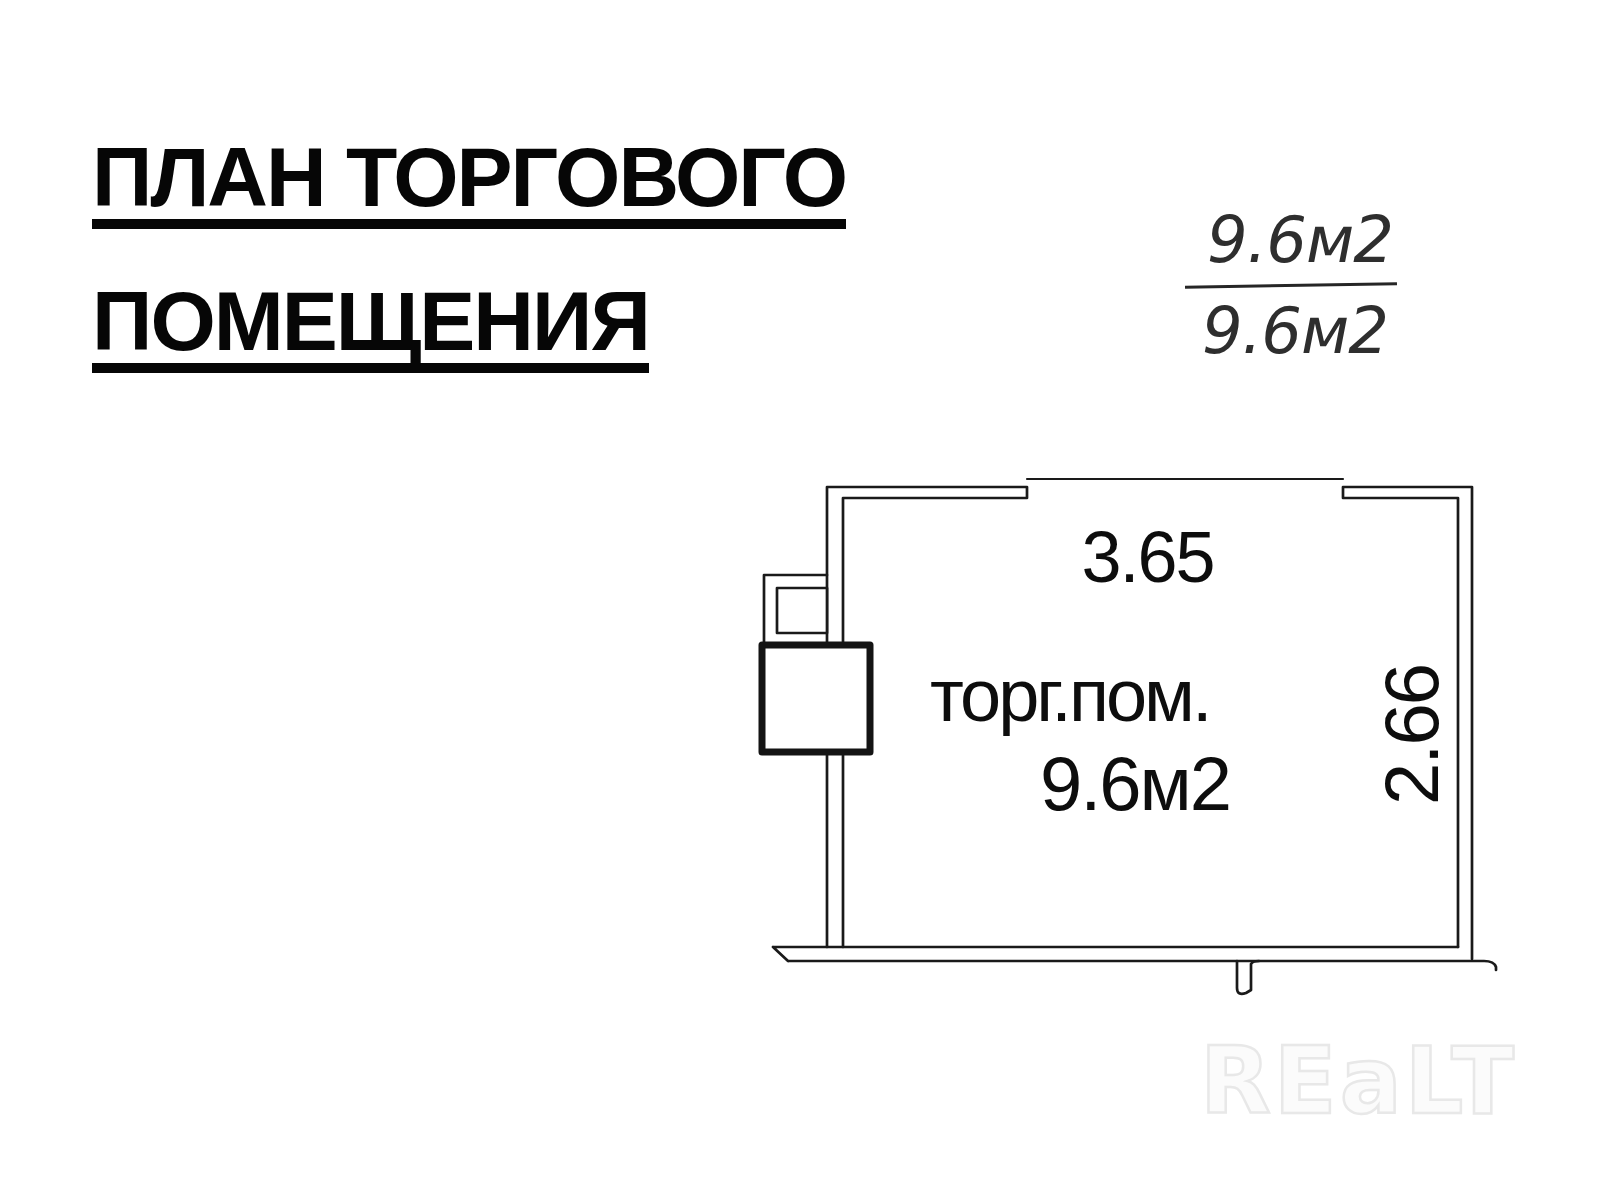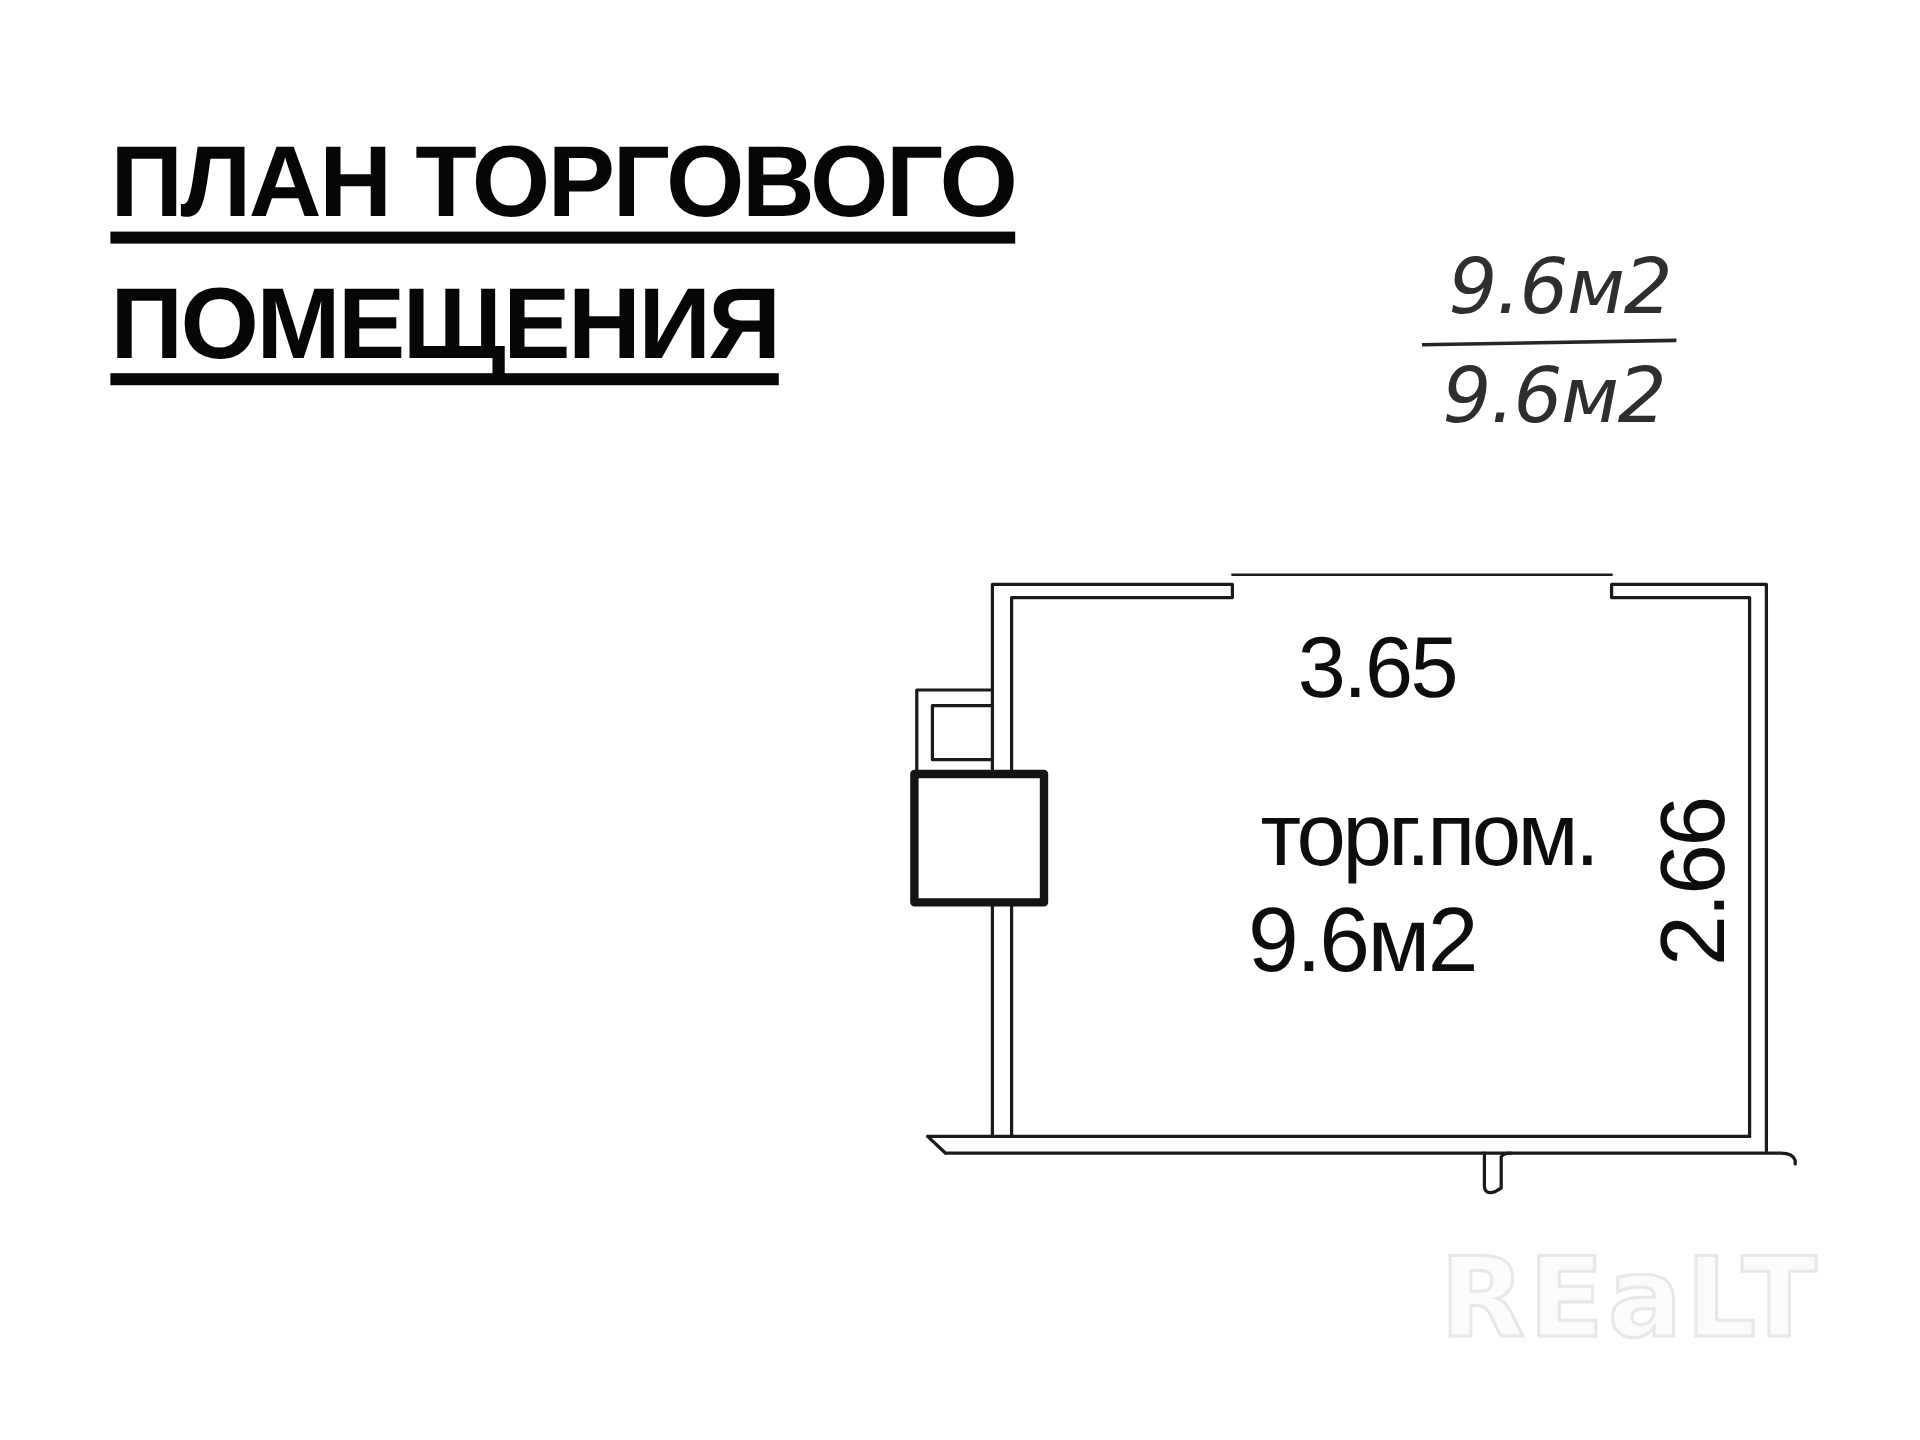--- a/index.html
+++ b/index.html
@@ -4,40 +4,40 @@
 <style>
   html,body{margin:0;padding:0;}
   body{width:1600px;height:1200px;background:#ffffff;overflow:hidden;
        font-family:"Liberation Sans", sans-serif;}
   #screen{position:relative;width:1600px;height:1200px;background:#ffffff;}
 
   
   .title{position:absolute;left:92px;top:109px;color:#060606;}
   .title-line{font-weight:700;font-size:84px;line-height:84px;letter-spacing:-2px;
               white-space:nowrap;}
-  .title-line span{display:inline-block;border-bottom:10px solid #060606;padding-bottom:0px;}
+  .title-line span{display:inline-block;border-bottom:10px solid #060606;padding-bottom:0px;margin-top:26px;}
   .title-line.second{margin-top:24px;}
 
   
   .fraction{position:absolute;left:1140px;top:200px;width:300px;color:#2e2e2e;
             font-family:"DejaVu Sans", sans-serif;font-style:oblique;}
   .fraction .num,.fraction .den{font-size:64px;line-height:70px;text-align:center;
             letter-spacing:-1px;}
   .fraction .num{position:absolute;left:55px;top:5px;width:210px;}
   .fraction .bar{position:absolute;left:45px;top:84px;width:212px;height:3px;
             background:#262626;transform:rotate(-1deg);}
   .fraction .den{position:absolute;left:50px;top:96px;width:210px;}
 
   
   .plan{position:absolute;left:740px;top:460px;width:770px;height:560px;}
   .plan svg{position:absolute;left:0;top:0;}
   .plan-label{position:absolute;color:#0d0d0d;white-space:nowrap;}
   .dim-top{left:300px;top:59px;width:215px;text-align:center;
            font-size:72px;line-height:76px;letter-spacing:-2px;}
-  .room-name{left:190px;top:199px;width:400px;text-align:right;
+  .room-name{left:190px;top:199px;width:400px;text-align:left;
            font-size:74px;line-height:74px;letter-spacing:-3px;}
   .room-area{left:245px;top:286px;width:300px;text-align:center;
            font-size:76px;line-height:76px;letter-spacing:-2px;}
   .dim-right{left:572px;top:235px;width:200px;height:80px;text-align:center;
            font-size:76px;line-height:80px;letter-spacing:-2px;
            transform:rotate(-90deg);transform-origin:center center;}
 
   
   .watermark{position:absolute;left:1200px;top:1036px;
              font-family:"DejaVu Sans", sans-serif;font-weight:700;

